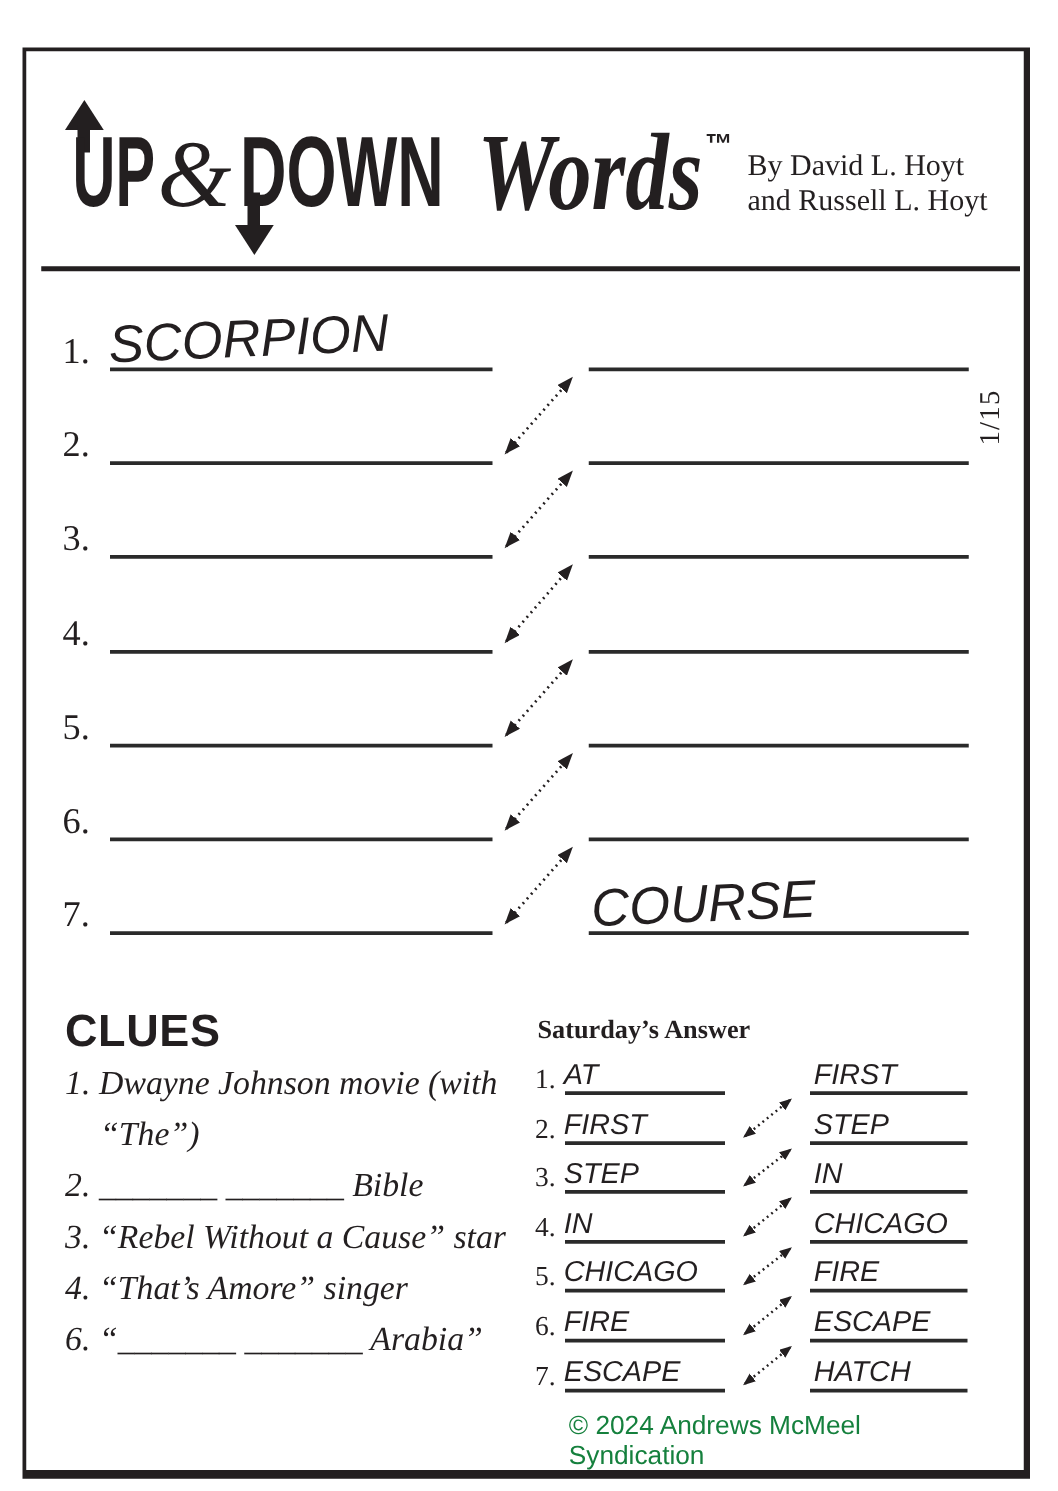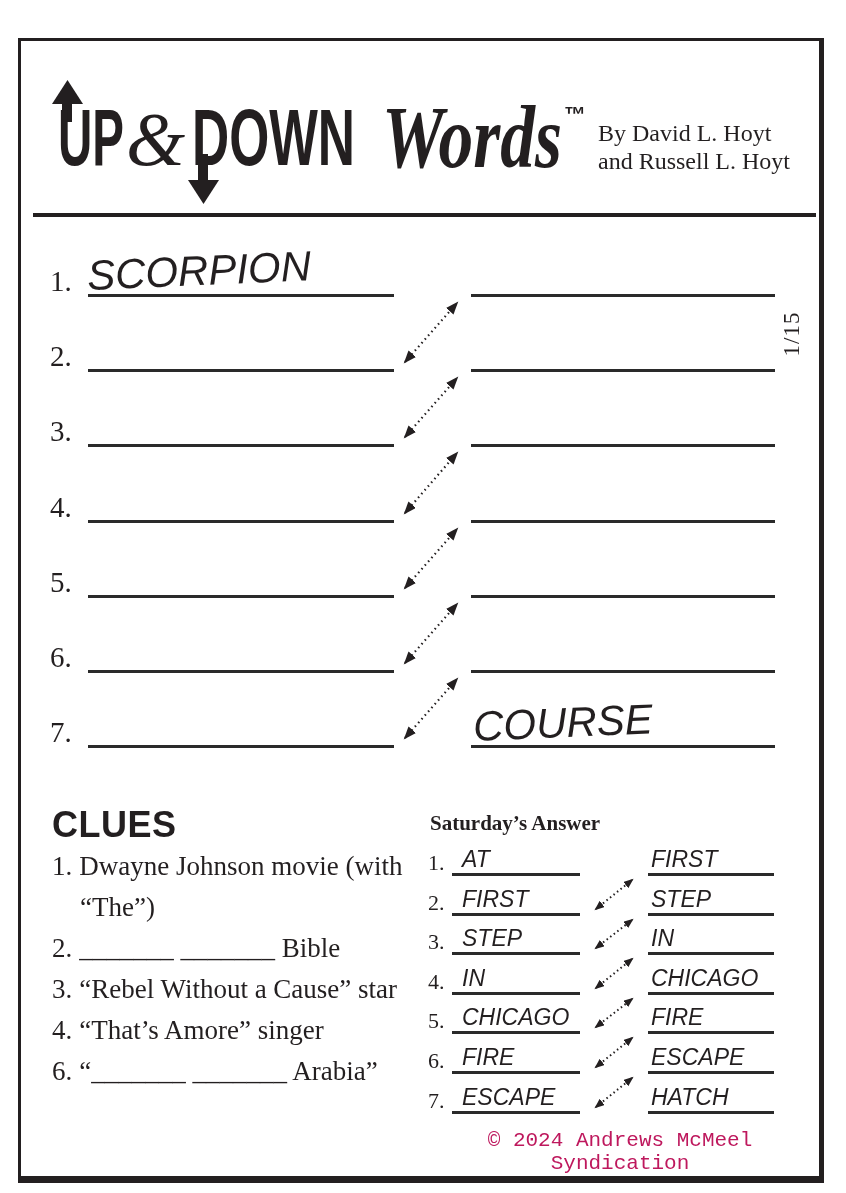--- a/index.html
+++ b/index.html
@@ -22,34 +22,34 @@
   .prow .wordL,.prow .wordR{position:absolute;bottom:0;font-family:"Liberation Sans",sans-serif;
         font-style:italic;font-size:42px;line-height:1;white-space:nowrap;
         transform:rotate(-2.5deg);transform-origin:left bottom;}
   .prow .wordL{left:38px;}
   .prow .wordR{left:424px;}
   .arrows-main,.arrows-ans{position:absolute;}
   
   .clues-title{position:absolute;left:52px;top:788px;font-family:"Liberation Sans",sans-serif;
                font-weight:bold;font-size:36px;letter-spacing:.5px;}
   .clues-list{position:absolute;left:52px;top:830px;width:402px;font-size:27px;line-height:41px;}
-  .clue{padding-left:28px;text-indent:-28px;}
+  .clue{padding-left:28px;text-indent:-28px;font-style:italic;}
   .clue .cnum{margin-right:7px;}
   
   .ans-title{position:absolute;left:430px;top:795px;font-weight:bold;font-size:21px;}
   .arow{position:absolute;left:428px;width:352px;height:34px;}
   .arow .anum{position:absolute;left:0;bottom:2px;font-size:22px;line-height:1;}
   .arow .alineL{position:absolute;left:24px;bottom:0;width:128px;height:3px;background:#2a2a2a;}
   .arow .alineR{position:absolute;left:220px;bottom:0;width:126px;height:3px;background:#2a2a2a;}
   .arow .awordL,.arow .awordR{position:absolute;bottom:5px;font-family:"Liberation Sans",sans-serif;
         font-style:italic;font-size:23px;line-height:1;white-space:nowrap;}
-  .arow .awordL{left:34px;}
+  .arow .awordL{left:23px;}
   .arow .awordR{left:223px;}
-  .copyright{position:absolute;left:455px;top:1113px;width:330px;text-align:center;
-             font-family:Liberation Mono, monospace;font-size:21px;color:#be185d;}
+  .copyright{position:absolute;left:455px;top:1113px;width:330px;text-align:left;
+             font-family:Liberation Sans, sans-serif;font-size:21px;color:#15803d;}
 </style>
 </head>
 <body>
 
 <div class="page">
   <div class="frame"></div>
 
   <svg class="logo-svg" width="560" height="132" viewBox="0 0 560 132">
     <g fill="#231f20">
       <polygon points="6,30 37,30 21.5,6"></polygon>

